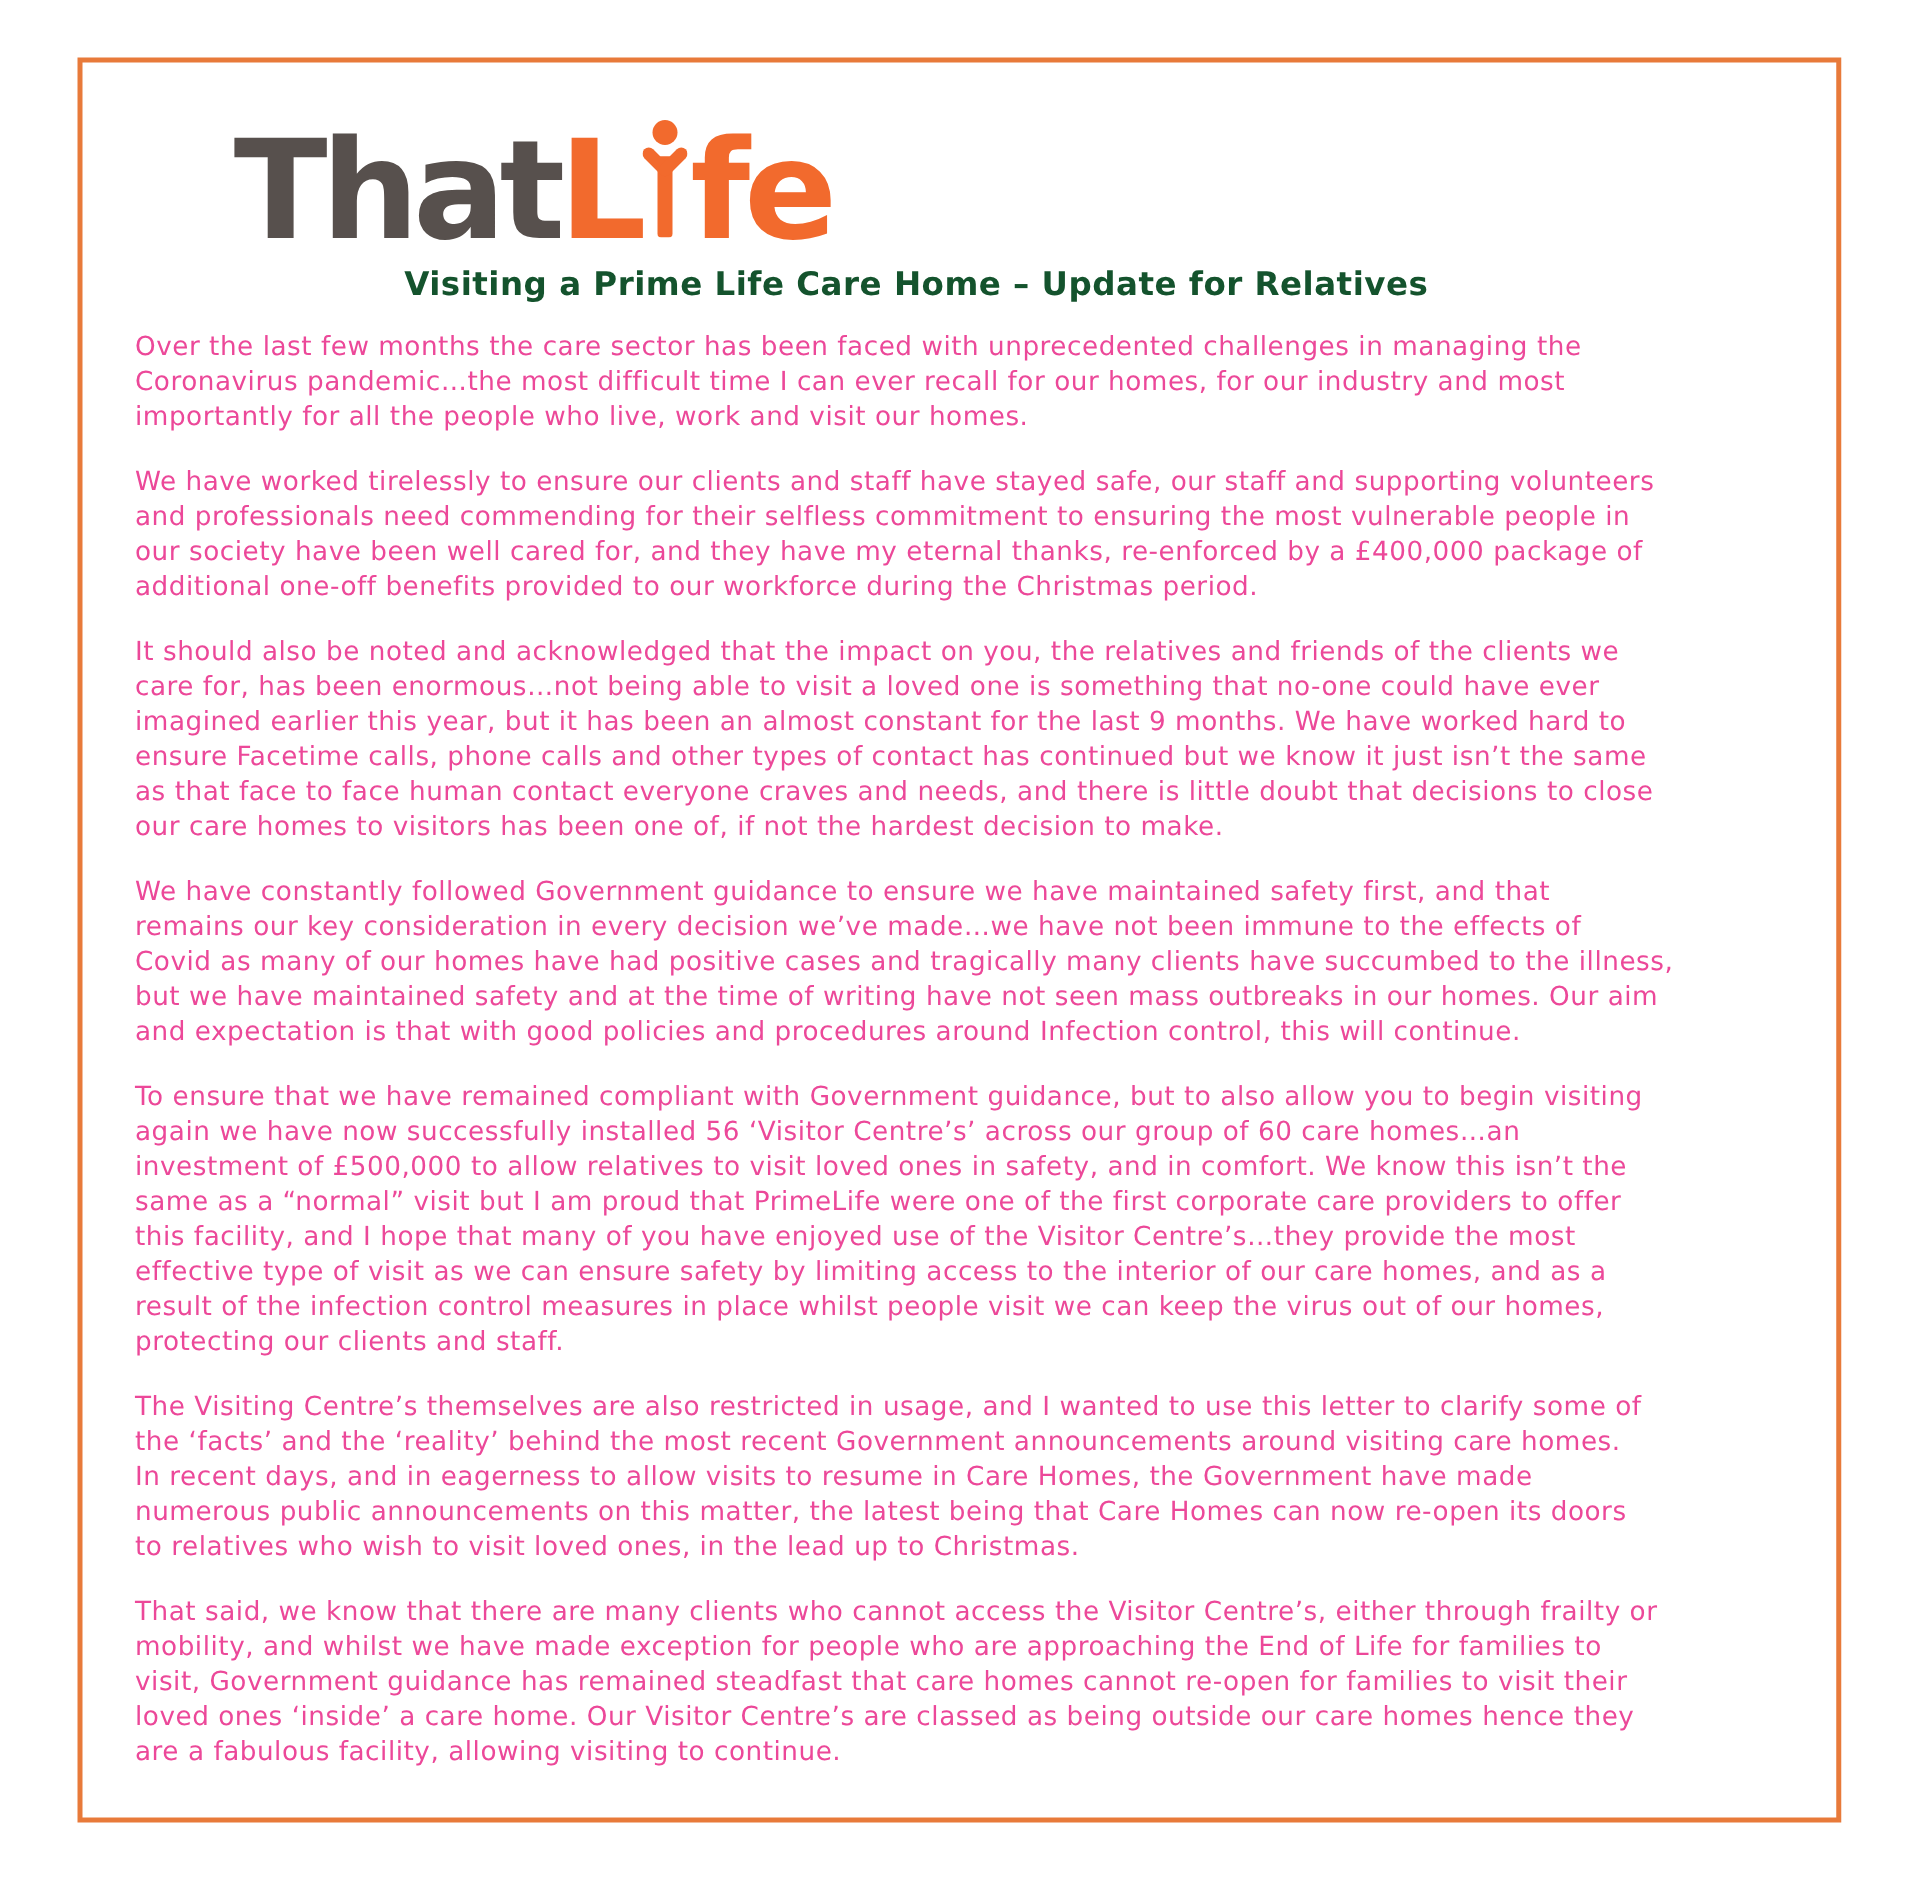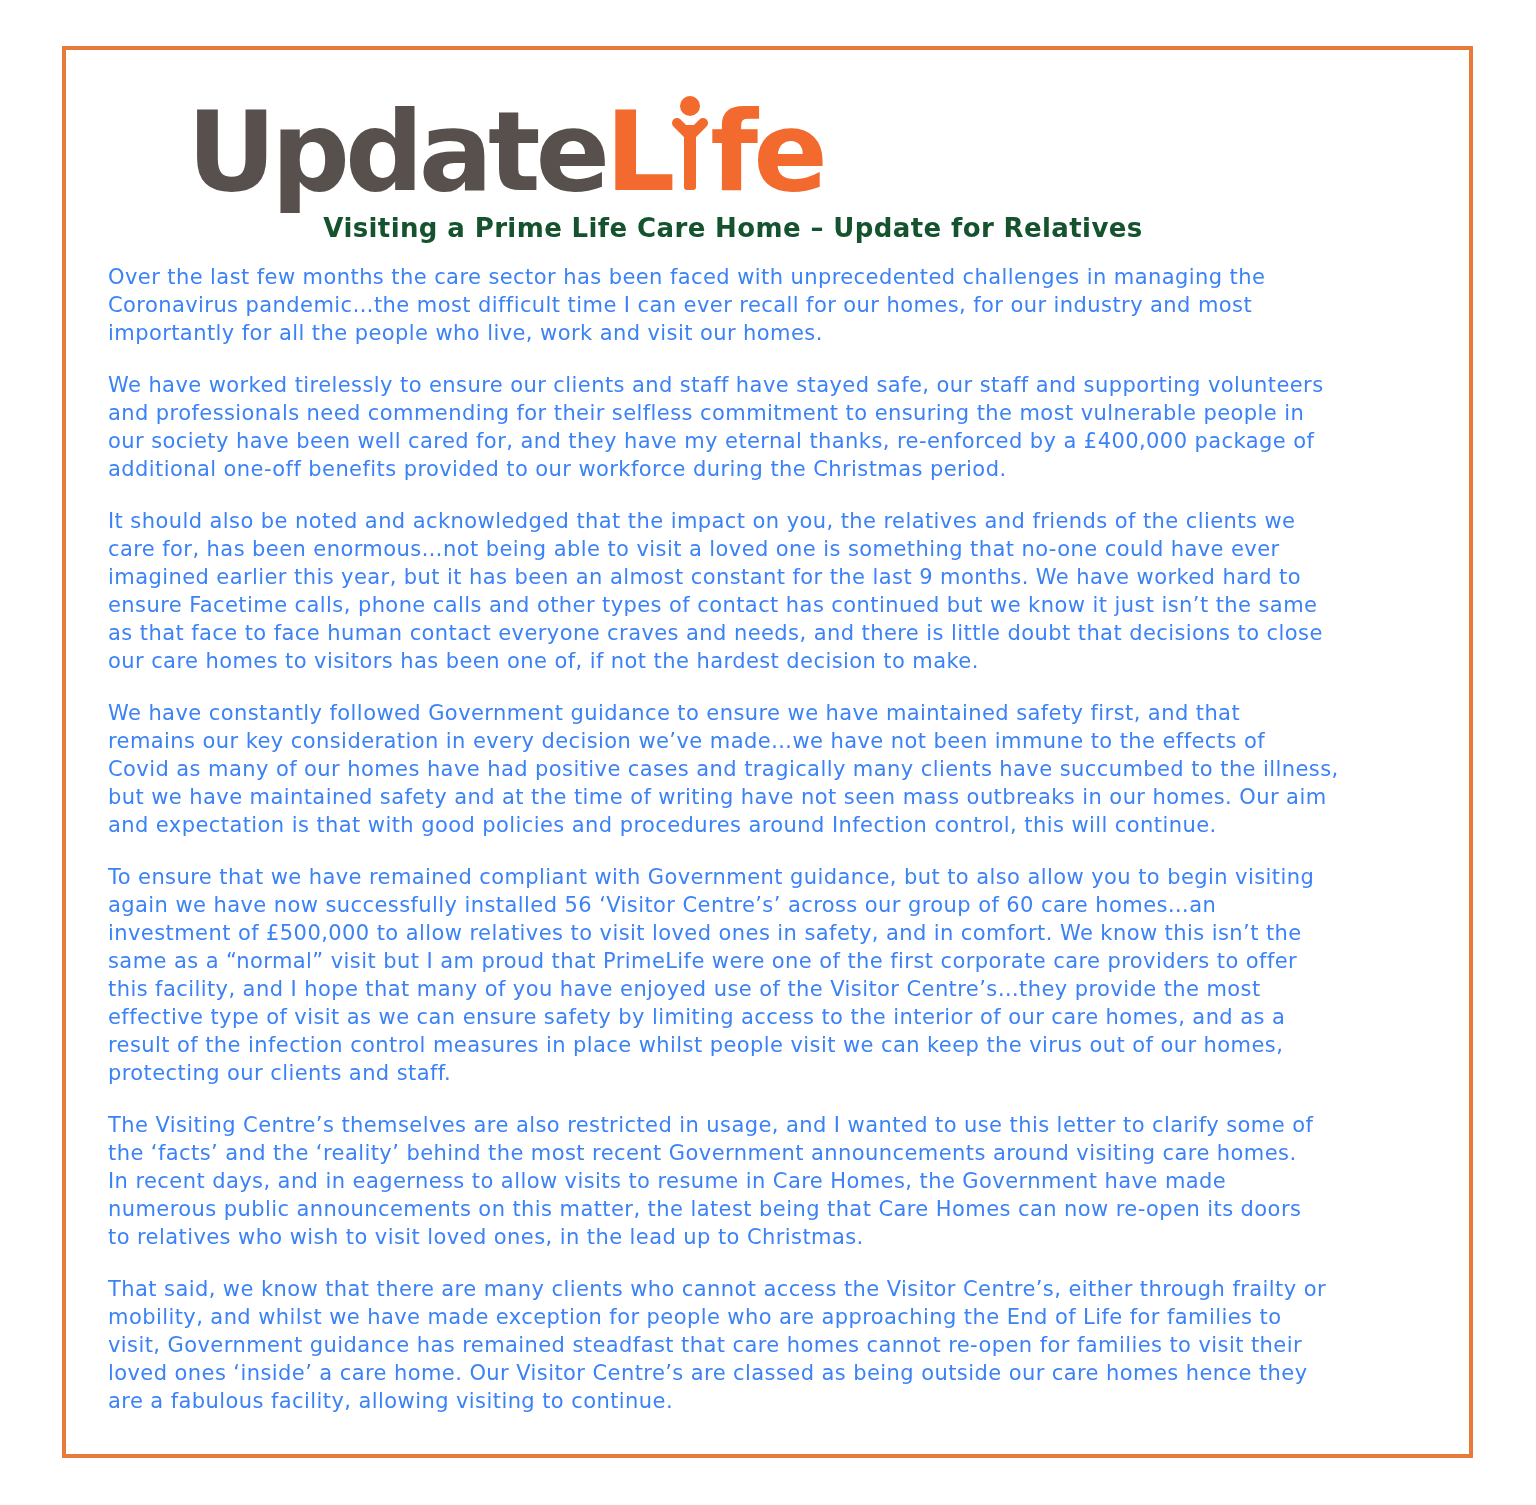--- a/index.html
+++ b/index.html
@@ -40,40 +40,40 @@
     margin: 6px 0 0 42px;
     text-align: center;
     font-size: 26px;
     font-weight: 700;
     color: #14532d;
     letter-spacing: 0.015em;
   }
   .letter-body {
     margin-left: 42px;
     width: 1260px;
-    color: #3b82f6;
+    color: #ec4899;
     font-size: 21px;
     line-height: 28px;
     letter-spacing: 0.02em;
   }
   .letter-body p {
     white-space: pre;
     margin: 24px 0 0 0;
   }
   .letter-body p:first-child {
     margin-top: 20px;
   }
 </style>
 </head>
 <body>
 
 <div class="page">
 
   <div class="logo">
-    <span class="prime">Update</span><span class="life">L</span><span class="person-i"><svg width="36" height="94" viewBox="0 0 36 94" xmlns="http://www.w3.org/2000/svg">
+    <span class="prime">That</span><span class="life">L</span><span class="person-i"><svg width="36" height="94" viewBox="0 0 36 94" xmlns="http://www.w3.org/2000/svg">
           <circle cx="18" cy="10" r="10" fill="#F26A2D"></circle>
           <rect x="12" y="29" width="12" height="65" rx="3" fill="#F26A2D"></rect>
           <path d="M18 40 L5 27" stroke="#F26A2D" stroke-width="10" stroke-linecap="round" fill="none"></path>
           <path d="M18 40 L31 27" stroke="#F26A2D" stroke-width="10" stroke-linecap="round" fill="none"></path>
         </svg></span><span class="life">fe</span>
   </div>
 
   <div class="doc-title">Visiting a Prime Life Care Home – Update for Relatives</div>
 
   <div class="letter-body">

